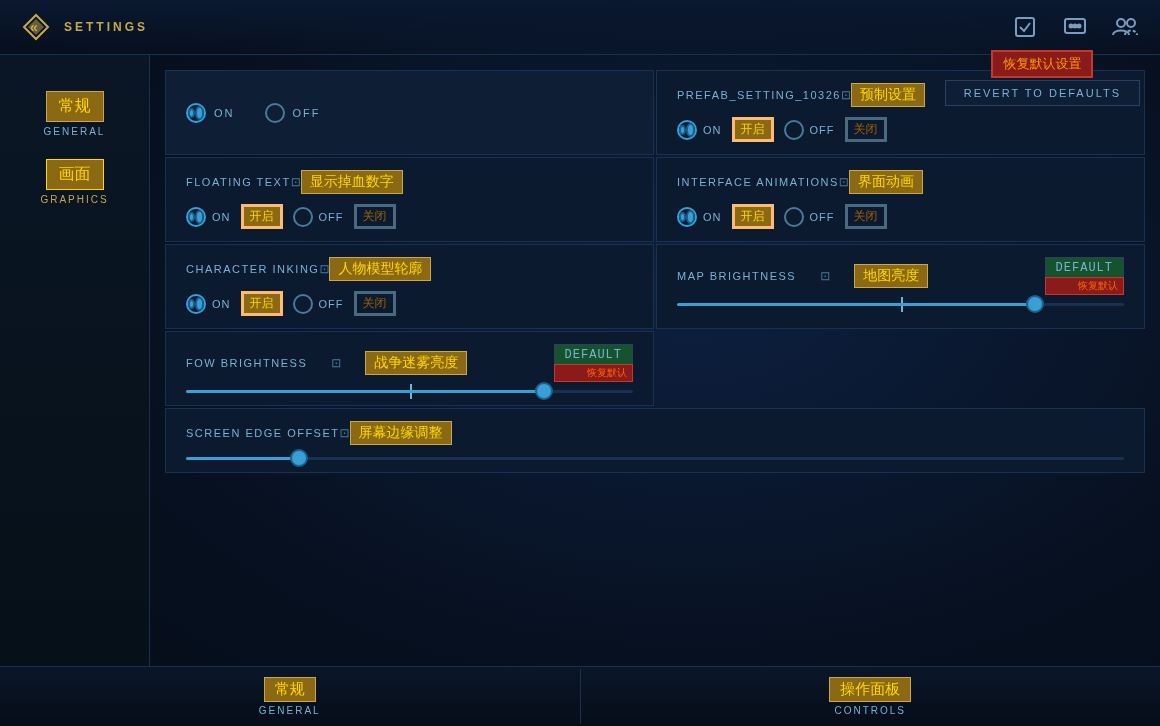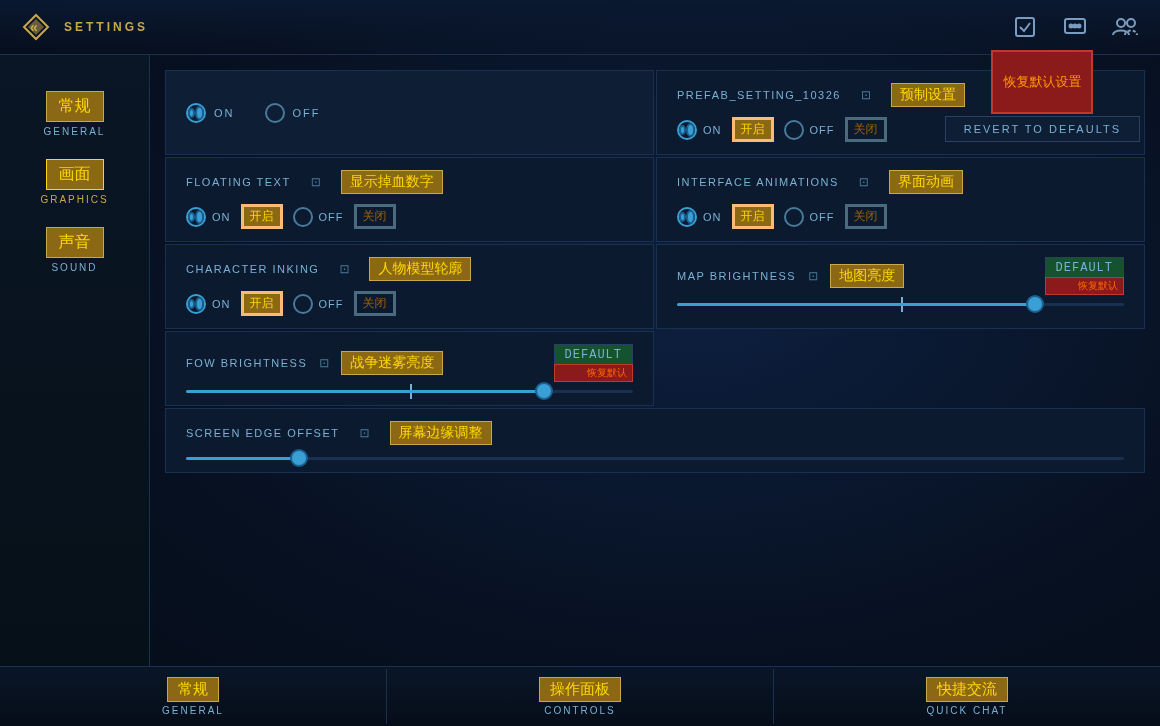--- a/index.html
+++ b/index.html
@@ -62,21 +62,21 @@
       top: 50px;
       right: 20px;
       text-align: center;
       z-index: 10;
     }
     .revert-chinese {
       background: #8b1a1a;
       border: 2px solid #c0392b;
       color: #ff9900;
       font-size: 13px;
-      padding: 21px 10px;
+      padding: 3px 10px;
       margin-bottom: 2px;
       display: inline-block;
     }
     .revert-btn {
       background: #0d1e35;
       border: 1px solid #2a4060;
       color: #7ab0d4;
       font-size: 11px;
       letter-spacing: 2px;
       padding: 6px 18px;
@@ -185,21 +185,21 @@
 
     
     .setting-section {
       background: #0b1a2e;
       border: 1px solid #1a3050;
       padding: 12px 20px;
     }
     .setting-title-row {
       display: flex;
       align-items: center;
-      gap: 20px;
+      gap: 0;
       margin-bottom: 10px;
     }
     .setting-en-title {
       color: #7ab0d4;
       font-size: 11px;
       letter-spacing: 1.5px;
     }
     .setting-info-icon {
       color: #4a7a9b;
       font-size: 12px;
@@ -243,21 +243,21 @@
 
     
     .slider-section {
       background: #0b1a2e;
       border: 1px solid #1a3050;
       padding: 12px 20px;
     }
     .slider-header {
       display: flex;
       align-items: center;
-      gap: 12px;
+      gap: 24px;
       margin-bottom: 8px;
     }
     .default-btn {
       background: #14532d;
       border: 1px solid #2a4060;
       color: #7ab0d4;
       font-size: 12px;
       letter-spacing: 1px;
       padding: 3px 10px;
       cursor: pointer;
@@ -394,24 +394,20 @@
 
 <div class="sidebar">
   <div class="sidebar-item">
     <span class="cn-label">常规</span>
     <span class="en-label">GENERAL</span>
   </div>
   <div class="sidebar-item active">
     <span class="cn-label">画面</span>
     <span class="en-label">GRAPHICS</span>
   </div>
-  <div class="sidebar-item">
-    <span class="cn-label">声音</span>
-    <span class="en-label">SOUND</span>
-  </div>
 </div>
 
 <div class="main-content">
   <div class="settings-grid">
 
     <div class="top-radio-row">
       <div class="radio-option">
         <div class="radio-circle active">
           <div style="width:10px;height:10px;border-radius:50%;background:#3a9fd4;border:2px solid #1a6090;"></div>
         </div>
@@ -567,17 +563,13 @@
 
 <div class="bottom-nav">
   <div class="bottom-nav-item">
     <span class="bottom-nav-cn">常规</span>
     <span class="bottom-nav-en">GENERAL</span>
   </div>
   <div class="bottom-nav-item">
     <span class="bottom-nav-cn">操作面板</span>
     <span class="bottom-nav-en">CONTROLS</span>
   </div>
-  <div class="bottom-nav-item">
-    <span class="bottom-nav-cn">快捷交流</span>
-    <span class="bottom-nav-en">QUICK CHAT</span>
-  </div>
 </div>
 
 </body></html>

